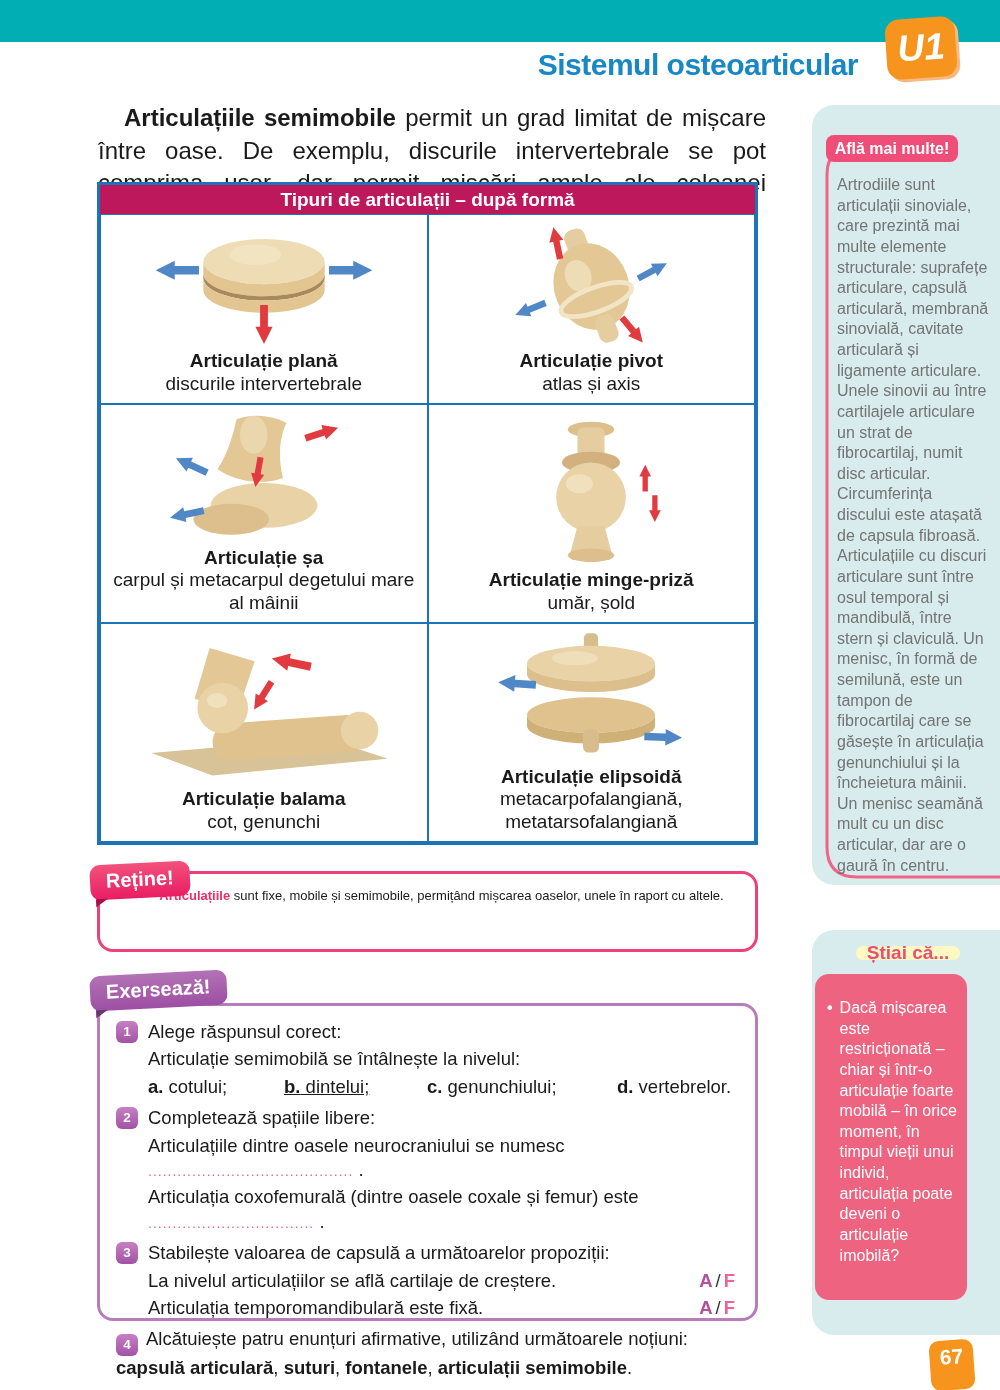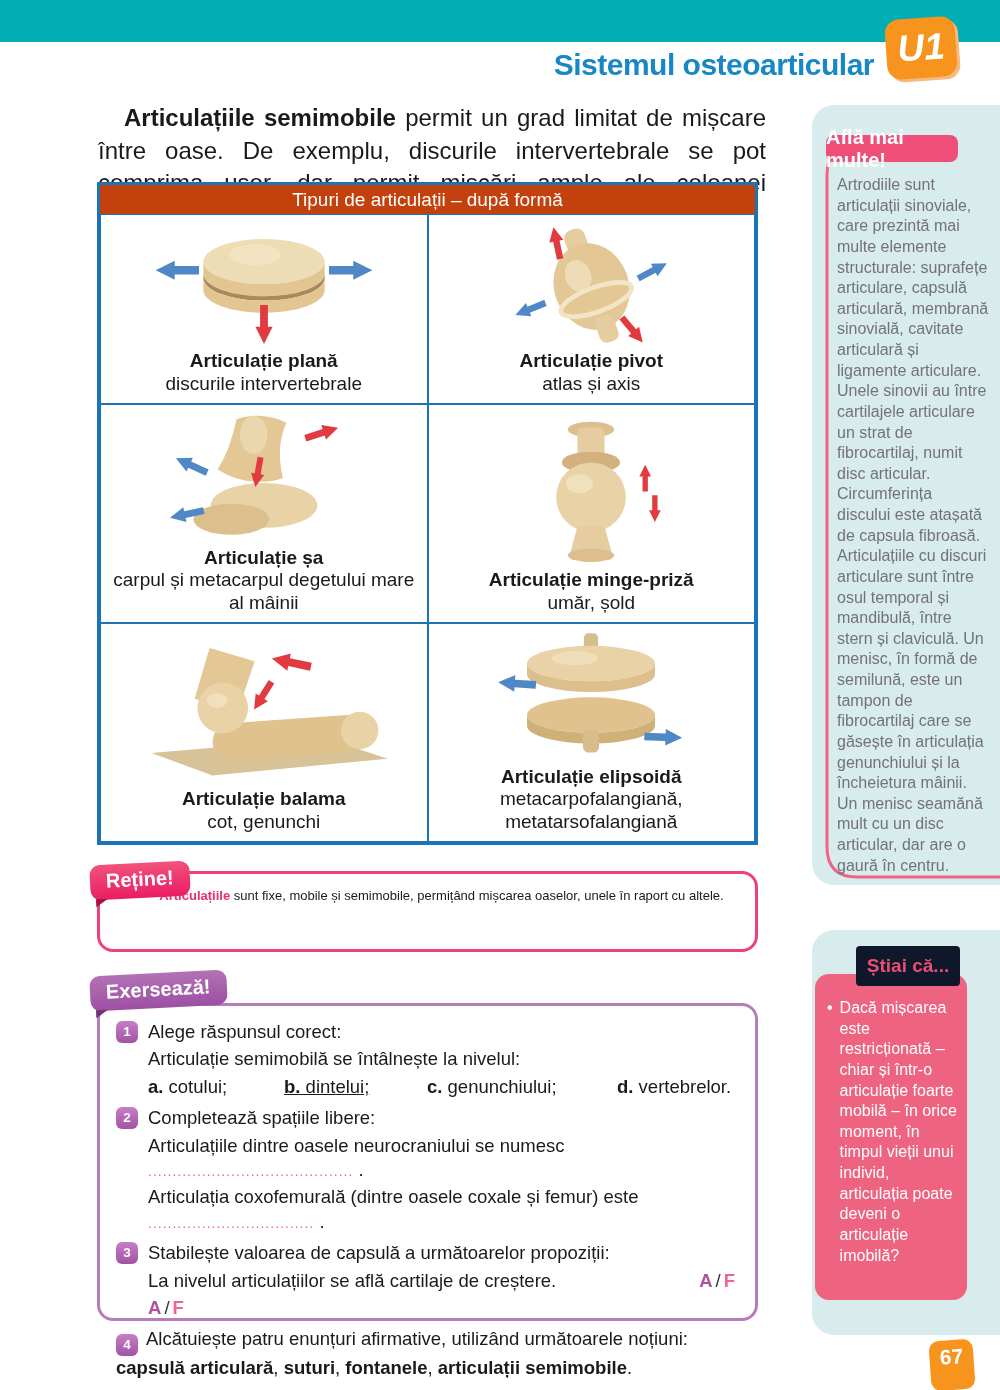--- a/index.html
+++ b/index.html
@@ -8,46 +8,46 @@
   .page { position:relative; width:1000px; height:1390px; background:#fff; overflow:hidden; }
 
   
   .top-bar { position:absolute; left:0; top:0; width:1000px; height:42px; background:#00AEB3; }
 
   .u1-badge { position:absolute; left:886px; top:18px; width:70px; height:60px;
     background:#F7941E; border-radius:14px; transform:rotate(-4deg);
     box-shadow:3px 3px 0 #F9B87F; color:#fff; font-weight:700; font-style:italic;
     font-size:37px; display:flex; align-items:center; justify-content:center; }
 
-  .page-title { position:absolute; top:48px; left:316px; width:558px; text-align:right;
+  .page-title { position:absolute; top:48px; left:300px; width:558px; text-align:right;
     font-size:30px; font-weight:700; color:#1787C6; letter-spacing:-0.5px; }
 
   .intro { position:absolute; top:102px; left:98px; width:668px; font-size:24px;
     line-height:1.36; text-align:justify; text-indent:26px; }
   .b { font-weight:700; }
 
   
   .joint-table { position:absolute; left:97px; top:182px; width:661px; height:663px;
     border:3px solid #1B74B8; background:#fff; }
-  .jt-header { height:29px; background:#c2410c; color:#fff; font-weight:400; font-size:19px;
+  .jt-header { height:29px; background:#be185d; color:#fff; font-weight:700; font-size:19px;
     display:flex; align-items:center; justify-content:center; }
   .jt-grid { display:grid; grid-template-columns:1fr 1fr; grid-template-rows:190px 219px 219px; }
   .jcell { border:1.5px solid #1B74B8; display:flex; flex-direction:column; align-items:center;
     justify-content:space-between; padding:4px 6px 8px; }
   .jcell svg { display:block; margin:auto; }
   .jlabel { text-align:center; font-size:19px; line-height:1.18; }
   .jlabel .jt { font-weight:700; display:block; }
   .ab { fill:#4F87C7; } .ar { fill:#E23B3F; }
 
   
   .afla-box { position:absolute; left:812px; top:105px; width:188px; height:780px;
     background:#D8ECEE; border-radius:22px 0 0 22px; }
   .afla-curve { position:absolute; left:0; top:0; }
   .afla-badge { position:absolute; left:14px; top:30px; width:132px; height:27px; z-index:2;
-    background:#EE4E78; border-radius:8px; color:#fff; font-weight:700; font-size:20px;
+    background:#EE4E78; border-radius:8px; color:#fff; font-weight:700; font-size:16px;
     display:flex; align-items:center; justify-content:center; }
   .afla-text { position:absolute; left:25px; top:70px; width:152px; font-size:16px;
     line-height:1.29; color:#737373; }
 
   
   .tag-badge { position:absolute; z-index:3; color:#fff; font-weight:700; font-size:20px;
     padding:5px 16px 7px; border-radius:10px; transform:rotate(-3deg); }
   .tag-badge::after { content:""; position:absolute; left:5px; bottom:-7px; width:0; height:0;
     border-style:solid; border-width:8px 12px 0 0; z-index:-1; }
   .retine-badge { left:90px; top:863px; background:linear-gradient(180deg,#F2527C,#E91D63); }
@@ -73,22 +73,22 @@
   .ex-options { display:flex; margin-left:32px; margin-top:3px; }
   .opt0 { width:136px; } .opt1 { width:143px;text-decoration:underline; } .opt2 { width:190px; }
   .tf { display:flex; justify-content:space-between; padding-right:4px; }
   .af-a { color:#B0509F; font-weight:700; } .af-f { color:#F2609B; font-weight:700; }
   .af-s { color:#333; padding:0 3px; }
   .dots { color:#E960A4; font-size:14px; letter-spacing:1px; }
 
   
   .stiai-region { position:absolute; left:812px; top:930px; width:188px; height:405px;
     background:#D8ECEE; border-radius:22px 0 0 22px; }
-  .stiai-badge { position:absolute; left:44px; top:16px; width:104px; height:40px; z-index:2;
-    background:#0f172a; border-radius:4px; color:#E94E74; font-weight:700; font-size:19px;
+  .stiai-badge { position:absolute; left:44px; top:16px; width:104px; height:14px; z-index:2;
+    background:#fef9c3; border-radius:12px; color:#E94E74; font-weight:700; font-size:19px;
     display:flex; align-items:center; justify-content:center; }
   .stiai-panel { position:absolute; left:3px; top:44px; width:152px; height:326px;
     background:#EE6480; border-radius:14px; color:#fff; padding:24px 10px 0 12px; }
   .stiai-text { display:flex; gap:7px; font-size:16px; line-height:1.29; }
   .stiai-bullet { font-weight:700; }
 
   .pagenum-badge { position:absolute; left:930px; top:1340px; width:44px; height:50px;
     background:#F7941E; border-radius:10px; transform:rotate(-4deg); color:#fff;
     font-weight:700; font-size:21px; display:flex; justify-content:center;
     padding-top:5px; z-index:2; }
@@ -260,20 +260,21 @@
     <div class="ex">
       <div class="ex-head">
         <span class="num">3</span>
         <span>Stabilește valoarea de capsulă a următoarelor propoziții:</span>
       </div>
       <div class="ex-line tf">
         <span>La nivelul articulațiilor se află cartilaje de creștere.</span>
         <span><span class="af-a">A</span><span class="af-s">/</span><span class="af-f">F</span></span>
       </div>
       <div class="ex-line tf">
+        <span>Articulația temporomandibulară este fixă.</span>
         <span><span class="af-a">A</span><span class="af-s">/</span><span class="af-f">F</span></span>
       </div>
     </div>
 
     <div class="ex">
       <span class="num num-inline">4</span><span>Alcătuiește patru enunțuri afirmative, utilizând următoarele noțiuni: </span><span class="b">capsulă articulară</span><span>, </span><span class="b">suturi</span><span>, </span><span class="b">fontanele</span><span>, </span><span class="b">articulații semimobile</span><span>.</span>
     </div>
 
   </div>
 

